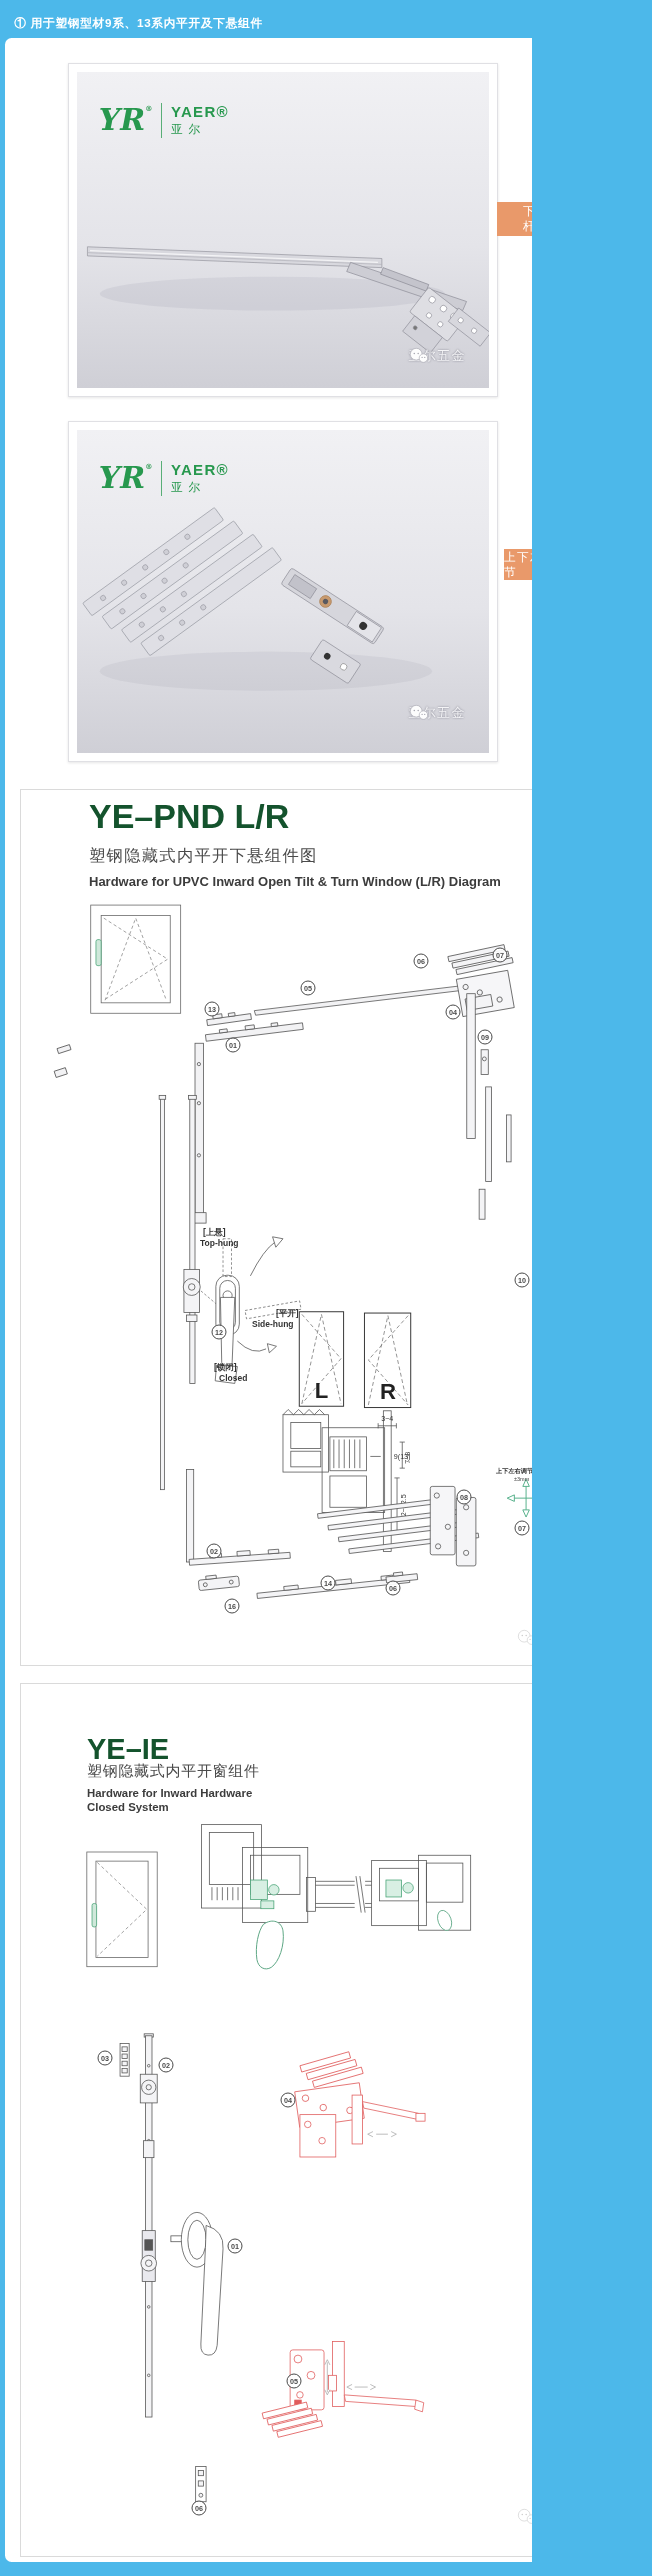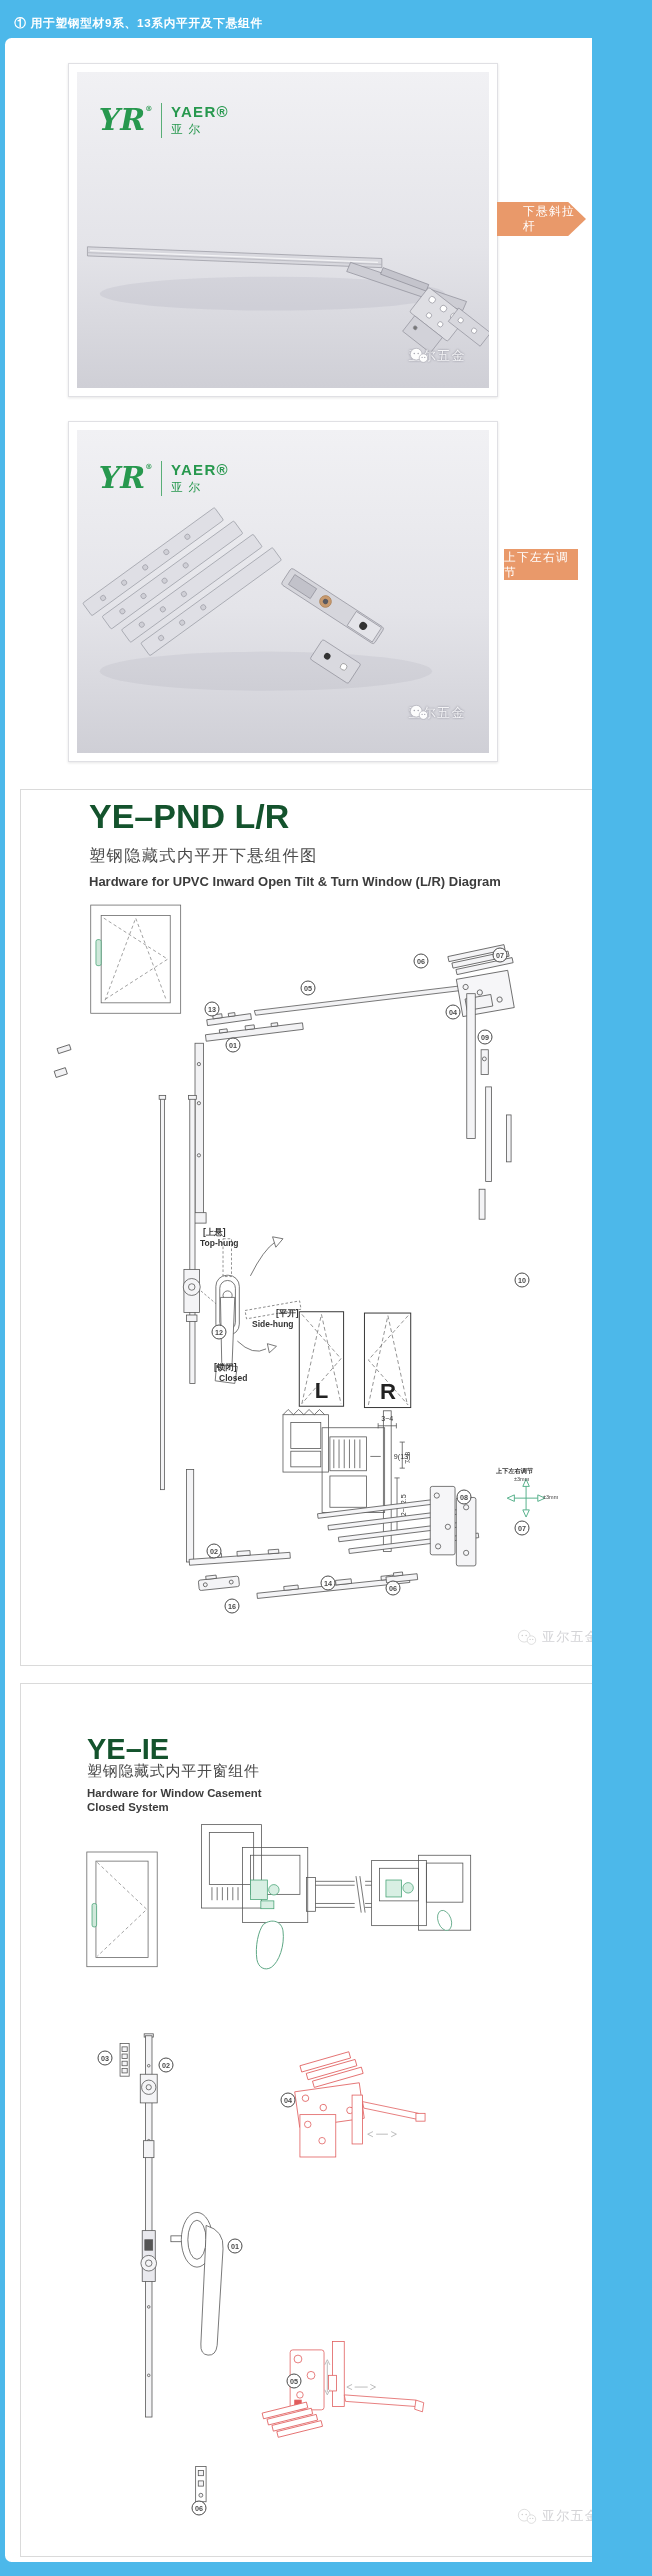--- a/index.html
+++ b/index.html
@@ -1,16 +1,16 @@
 <!DOCTYPE html>
 <html style="font-size:10.4px"><head>
 <meta charset="utf-8">
 <style>
   html,body{margin:0;padding:0;background:#4cb8ea;}
-  .page{position:relative;width:592px;height:2576px;background:#4cb8ea;
+  .page{position:relative;width:532px;height:2576px;background:#4cb8ea;
         font-family:"Liberation Sans",sans-serif;overflow:hidden;}
   .panel{position:absolute;left:5.2px;top:38px;width:642px;height:2524px;
          background:#ffffff;border-radius:6.5px;}
   .page-header{position:absolute;left:14.3px;top:16.3px;color:#ffffff;
                font-size:11.7px;letter-spacing:0.7px;font-weight:bold;white-space:nowrap;}
 
   
   .photo-card{position:absolute;left:68px;width:430px;background:#fff;
               border:0.7px solid #e0e0e4;box-shadow:0 0.7px 2.6px rgba(0,0,0,.10);
               padding:7.8px;box-sizing:border-box;}
@@ -505,21 +505,21 @@
           <path d="M606,1098 l12,4 l-2,14 l-12,-4 z"></path>
           <path d="M470,1040 v46 M466,1044 l4,-8 l4,8 M466,1082 l4,8 l4,-8" stroke="#aaa"></path>
           <path d="M512,1078 h20 M508,1074 l-8,4 l8,4 M536,1074 l8,4 l-8,4" stroke="#aaa"></path>
         </g>
       </g>
     </svg>
   </section>
 
   <div class="t-title" style="left:87px;top:1733px;font-size:29px;">YE–IE</div>
   <div class="t-cn" style="left:87px;top:1762px;font-size:15px;letter-spacing:0.7px;">塑钢隐藏式内平开窗组件</div>
-  <div class="t-en" style="left:87px;top:1787px;font-size:11.4px;">Hardware for Window Casement</div>
+  <div class="t-en" style="left:87px;top:1787px;font-size:11.4px;">Hardware for Inward Hardware</div>
   <div class="t-en" style="left:87px;top:1801px;font-size:11.4px;">Closed System</div>
 
   <div class="marker" style="left:105px;top:2058px;">03</div>
   <div class="marker" style="left:166px;top:2065px;">02</div>
   <div class="marker" style="left:288px;top:2100px;">04</div>
   <div class="marker" style="left:235px;top:2246px;">01</div>
   <div class="marker" style="left:294px;top:2381px;">05</div>
   <div class="marker" style="left:199px;top:2508px;">06</div>
 
   <div class="wm wm-card" style="left:517px;top:2507px;">

